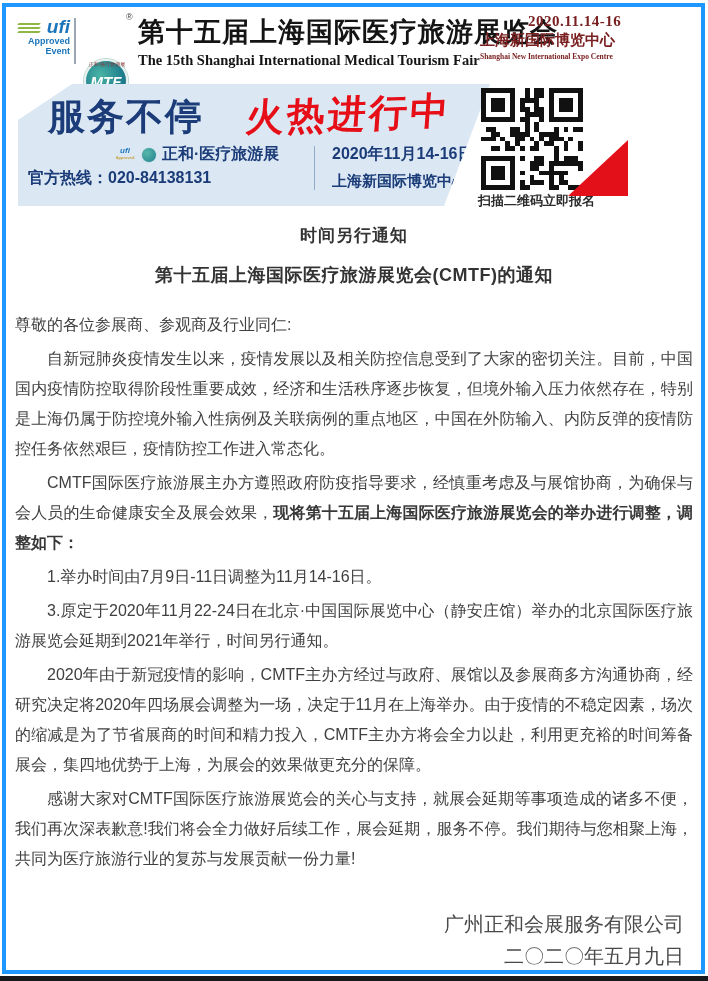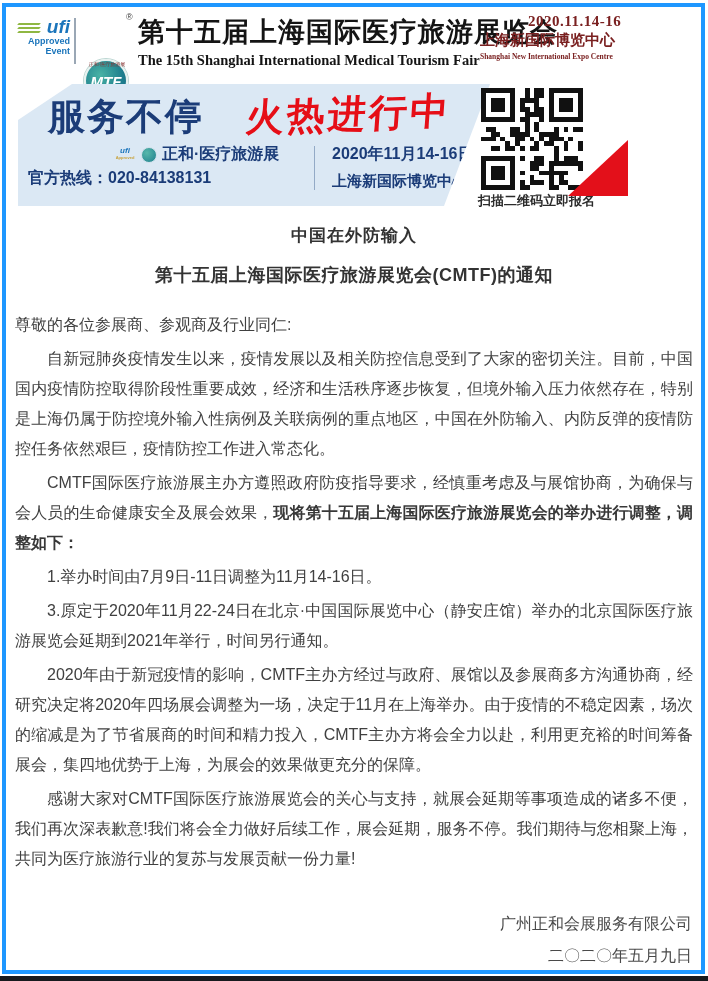--- a/index.html
+++ b/index.html
@@ -57,21 +57,21 @@
 
   
   .notice-title { position:absolute; left:0; top:224px; width:708px; text-align:center; color:#333; }
   .notice-title .t1 { font-size:17px; font-weight:bold; letter-spacing:1px; }
   .notice-title .t2 { font-size:18px; font-weight:bold; margin-top:16px; letter-spacing:.5px; }
   .body-text { position:absolute; left:15px; top:306px; width:678px; font-size:16px; line-height:30px;
     color:#404040; text-align:justify; }
   .body-text p { margin:4px 0 4px 0; }
   .body-text p.indent { text-indent:2em; }
   .body-text .bold { font-weight:bold; color:#383838; }
-  .signature { position:absolute; right:16px; top:908px; text-align:right; color:#4a4a4a; font-size:16px; line-height:32px; }
+  .signature { position:absolute; right:24px; top:908px; text-align:right; color:#4a4a4a; font-size:20px; line-height:32px; }
 </style>
 </head>
 <body>
 
 <div class="page">
 
   <div class="header">
     <div class="ufi-box">
       <span class="ufi-swoosh">
           <span></span>
@@ -246,21 +246,21 @@
         <rect x="16" y="2" width="3" height="3" fill="#111"></rect>
         <rect x="0" y="14" width="7" height="7" fill="#111"></rect>
         <rect x="1" y="15" width="5" height="5" fill="#fff"></rect>
         <rect x="2" y="16" width="3" height="3" fill="#111"></rect>
       </svg>
     <div class="qr-caption">扫描二维码立即报名</div>
     <div class="red-tri"></div>
   </div>
 
   <div class="notice-title">
-    <div class="t1">中国在外防输入</div>
+    <div class="t1">时间另行通知</div>
     <div class="t2">第十五届上海国际医疗旅游展览会(CMTF)的通知</div>
   </div>
 
   <div class="body-text">
     <p>尊敬的各位参展商、参观商及行业同仁:</p>
     <p class="indent">自新冠肺炎疫情发生以来，疫情发展以及相关防控信息受到了大家的密切关注。目前，中国国内疫情防控取得阶段性重要成效，经济和生活秩序逐步恢复，但境外输入压力依然存在，特别是上海仍属于防控境外输入性病例及关联病例的重点地区，中国在外防输入、内防反弹的疫情防控任务依然艰巨，疫情防控工作进入常态化。</p>
     <p class="indent"><span>CMTF国际医疗旅游展主办方遵照政府防疫指导要求，经慎重考虑及与展馆协商，为确保与会人员的生命健康安全及展会效果，</span><span class="bold">现将第十五届上海国际医疗旅游展览会的举办进行调整，调整如下：</span></p>
     <p class="indent">1.举办时间由7月9日-11日调整为11月14-16日。</p>
     <p class="indent">3.原定于2020年11月22-24日在北京·中国国际展览中心（静安庄馆）举办的北京国际医疗旅游展览会延期到2021年举行，时间另行通知。</p>
     <p class="indent">2020年由于新冠疫情的影响，CMTF主办方经过与政府、展馆以及参展商多方沟通协商，经研究决定将2020年四场展会调整为一场，决定于11月在上海举办。由于疫情的不稳定因素，场次的缩减是为了节省展商的时间和精力投入，CMTF主办方将会全力以赴，利用更充裕的时间筹备展会，集四地优势于上海，为展会的效果做更充分的保障。</p>

